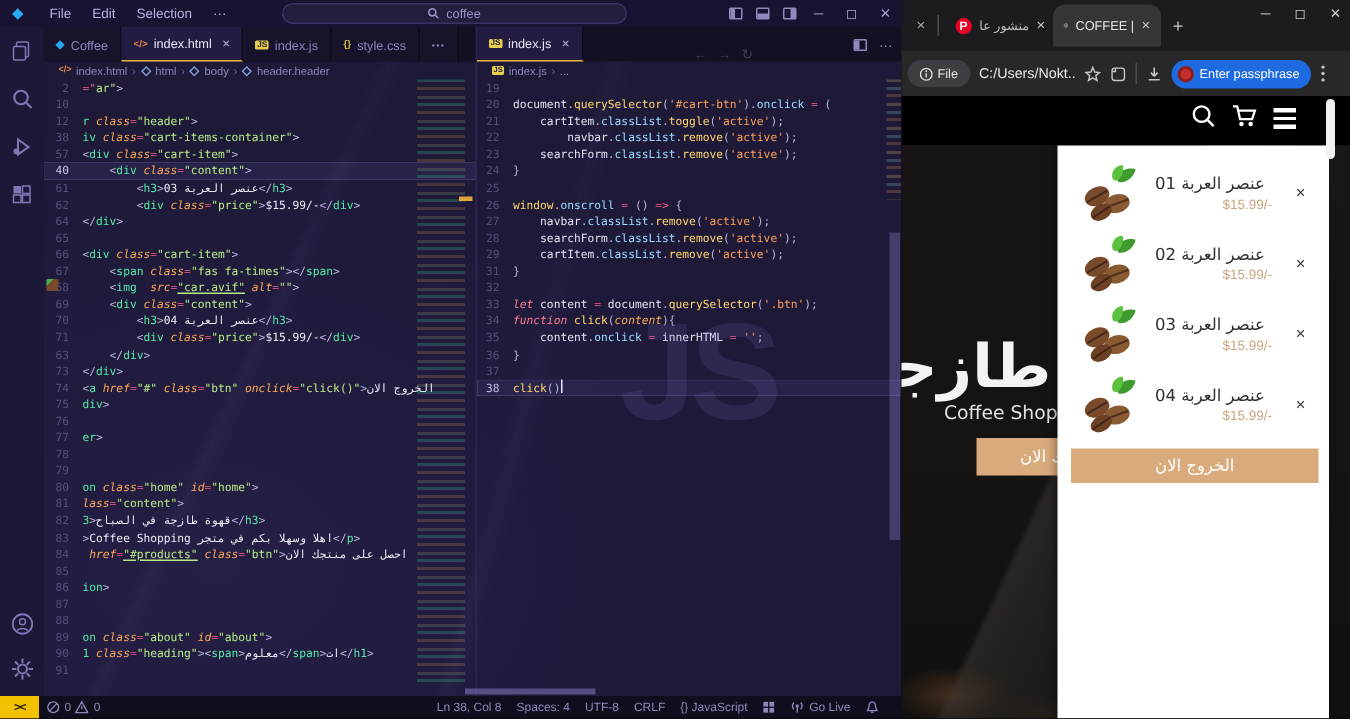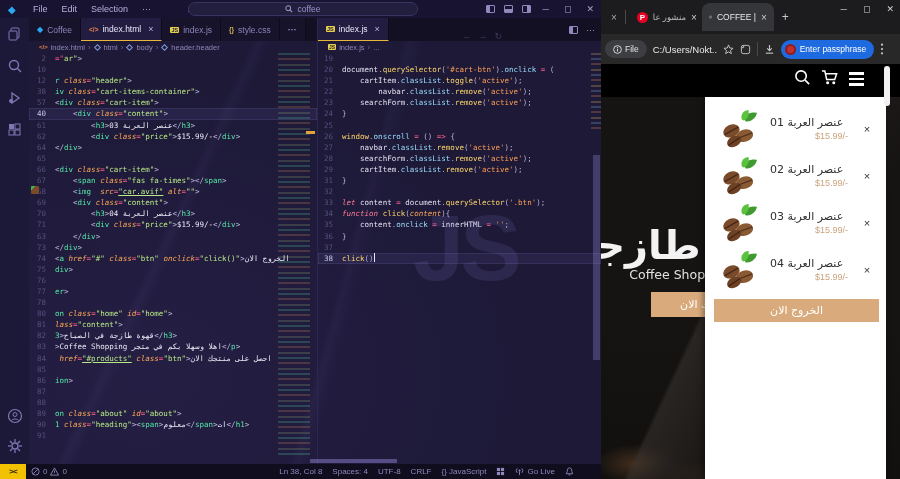--- a/index.html
+++ b/index.html
@@ -88,21 +88,21 @@
   .vscroll2 { position:absolute; right:1px; top:137px; width:7px; height:205px; background:rgba(150,140,220,.32); }
   .hscroll { position:absolute; left:281px; bottom:1px; width:87px; height:4px; background:rgba(150,140,220,.45); }
   .js-watermark { position:absolute; left:95px; top:178px; font-size:92px; font-weight:bold;
     color:rgba(135,122,205,.15); font-family:"Liberation Sans",sans-serif; letter-spacing:-4px; }
 
   .statusbar { position:absolute; left:0; bottom:0; width:601px; height:15px; background:#0f0d1e;
     color:#8f89bb; font-size:8px; display:flex; align-items:center; z-index:6; }
   .remote { width:26px; height:15px; background:#f2c100; color:#2b2403; font-weight:bold;
     display:flex; align-items:center; justify-content:center; font-size:8px; letter-spacing:-1px; }
   .st-item { display:flex; align-items:center; gap:3px; padding:0 5px; white-space:nowrap; }
-  .st-right { margin-left:auto; display:flex; align-items:center; padding-right:22px; }
+  .st-right { margin-left:auto; display:flex; align-items:center; padding-right:10px; }
   .st-ic svg { width:9px; height:9px; display:block; }
 
   
   .browser { position:absolute; left:601px; top:0; width:299px; height:479px; background:#121110; }
   .tabstrip { position:absolute; left:0; top:0; right:0; height:34px; background:#1c1c1e;
     display:flex; align-items:flex-end; color:#bdbdbd; }
   .btabs { display:flex; align-items:center; height:34px; padding-left:6px; width:100%; position:relative; }
   .btab-partial { color:#a8a8a8; font-size:10px; padding:0 4px; }
   .btab-sep { width:1px; height:14px; background:#4a4a4c; margin:0 4px; }
   .btab { display:flex; align-items:center; gap:5px; padding:0 7px; height:26px; font-size:8.5px;
@@ -299,20 +299,21 @@
             <div class="crow"><span class="ln">69</span><span class="c-p">    &lt;</span><span class="c-t">div </span><span class="c-a">class</span><span class="c-o">=</span><span class="c-v">"content"</span><span class="c-p">&gt;</span></div>
             <div class="crow"><span class="ln">70</span><span class="c-p">        &lt;</span><span class="c-t">h3</span><span class="c-p">&gt;</span><span class="c-x">عنصر العربة 04</span><span class="c-p">&lt;/</span><span class="c-t">h3</span><span class="c-p">&gt;</span></div>
             <div class="crow"><span class="ln">71</span><span class="c-p">        &lt;</span><span class="c-t">div </span><span class="c-a">class</span><span class="c-o">=</span><span class="c-v">"price"</span><span class="c-p">&gt;</span><span class="c-x">$15.99/-</span><span class="c-p">&lt;/</span><span class="c-t">div</span><span class="c-p">&gt;</span></div>
             <div class="crow"><span class="ln">63</span><span class="c-p">    &lt;/</span><span class="c-t">div</span><span class="c-p">&gt;</span></div>
             <div class="crow"><span class="ln">73</span><span class="c-p">&lt;/</span><span class="c-t">div</span><span class="c-p">&gt;</span></div>
             <div class="crow"><span class="ln">74</span><span class="c-p">&lt;</span><span class="c-t">a </span><span class="c-a">href</span><span class="c-o">=</span><span class="c-v">"#"</span><span class="c-x"> </span><span class="c-a">class</span><span class="c-o">=</span><span class="c-v">"btn"</span><span class="c-x"> </span><span class="c-a">onclick</span><span class="c-o">=</span><span class="c-v">"click()"</span><span class="c-p">&gt;</span><span class="c-x">الخروج الان</span></div>
             <div class="crow"><span class="ln">75</span><span class="c-t">div</span><span class="c-p">&gt;</span></div>
             <div class="crow"><span class="ln">76</span></div>
             <div class="crow"><span class="ln">77</span><span class="c-t">er</span><span class="c-p">&gt;</span></div>
             <div class="crow"><span class="ln">78</span></div>
+            <div class="crow"><span class="ln">79</span></div>
             <div class="crow"><span class="ln">80</span><span class="c-t">on </span><span class="c-a">class</span><span class="c-o">=</span><span class="c-v">"home"</span><span class="c-x"> </span><span class="c-a">id</span><span class="c-o">=</span><span class="c-v">"home"</span><span class="c-p">&gt;</span></div>
             <div class="crow"><span class="ln">81</span><span class="c-a">lass</span><span class="c-o">=</span><span class="c-v">"content"</span><span class="c-p">&gt;</span></div>
             <div class="crow"><span class="ln">82</span><span class="c-t">3</span><span class="c-p">&gt;</span><span class="c-x">قهوة طازجة في الصباح</span><span class="c-p">&lt;/</span><span class="c-t">h3</span><span class="c-p">&gt;</span></div>
             <div class="crow"><span class="ln">83</span><span class="c-p">&gt;</span><span class="c-x">Coffee Shopping اهلا وسهلا بكم في متجر</span><span class="c-p">&lt;/</span><span class="c-t">p</span><span class="c-p">&gt;</span></div>
             <div class="crow"><span class="ln">84</span><span class="c-x"> </span><span class="c-a">href</span><span class="c-o">=</span><span class="c-l">"#products"</span><span class="c-x"> </span><span class="c-a">class</span><span class="c-o">=</span><span class="c-v">"btn"</span><span class="c-p">&gt;</span><span class="c-x">احصل على منتجك الان</span></div>
             <div class="crow"><span class="ln">85</span></div>
             <div class="crow"><span class="ln">86</span><span class="c-t">ion</span><span class="c-p">&gt;</span></div>
             <div class="crow"><span class="ln">87</span></div>
             <div class="crow"><span class="ln">88</span></div>
             <div class="crow"><span class="ln">89</span><span class="c-t">on </span><span class="c-a">class</span><span class="c-o">=</span><span class="c-v">"about"</span><span class="c-x"> </span><span class="c-a">id</span><span class="c-o">=</span><span class="c-v">"about"</span><span class="c-p">&gt;</span></div>

